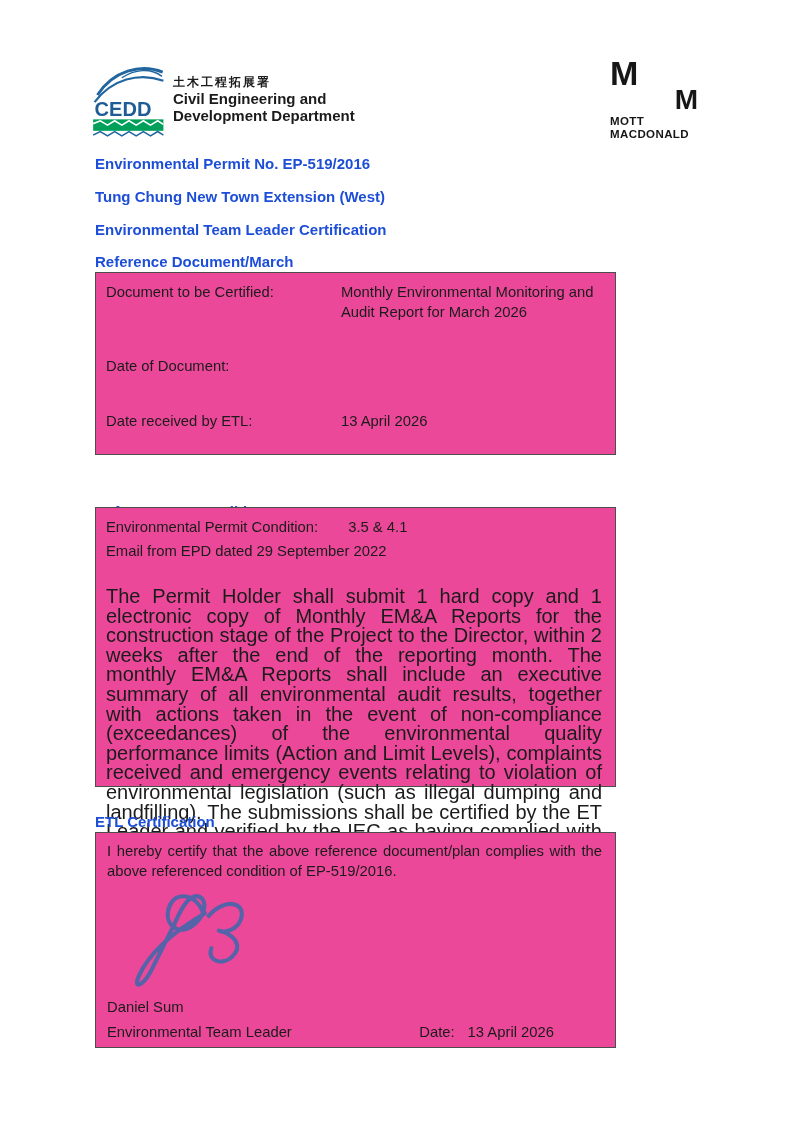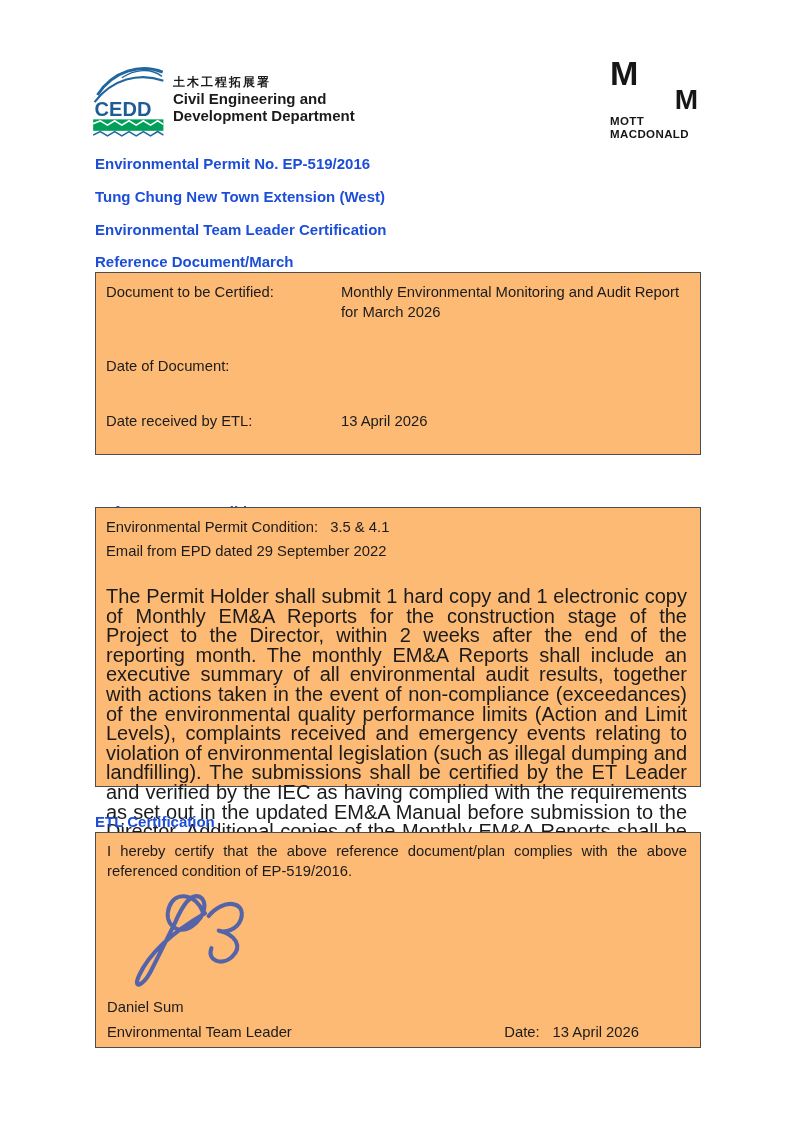--- a/index.html
+++ b/index.html
@@ -28,32 +28,32 @@
   
   .h { left: 95px; width: 603px; font-size: 15px; font-weight: bold; color: #1d4ed8; }
   .h-permit { top: 155px; }
   .h-project { top: 188px; }
   .h-cert { top: 221px; }
   .h-refdoc { top: 253px; }
   .h-refep { top: 503px; }
   .h-etl { top: 813px; }
 
   
-  .box { left: 95px; width: 606px; border: 1.5px solid #4d4d4d; background: #fdba74; font-size: 14.8px; }
+  .box { left: 95px; width: 521px; border: 1.5px solid #4d4d4d; background: #ec4899; font-size: 14.8px; }
   .box1 { top: 272px; height: 183px; padding: 9px 12px 0 10px; }
   .box2 { top: 507px; height: 280px; padding: 7px 13px 0 10px; }
   .box3 { top: 832px; height: 216px; padding: 8px 13px 0 11px; }
 
   .doc-row { display: flex; margin-bottom: 34px; line-height: 20px; }
   .doc-row .lbl { width: 235px; flex: 0 0 auto; }
   .doc-row .val { flex: 1; }
   .doc-row.r2 { margin-bottom: 35px; }
 
   .ep-line1 { line-height: 24px; }
-  .ep-line1 .cond-val { margin-left: 12px; }
+  .ep-line1 .cond-val { margin-left: 30px; }
   .ep-line2 { line-height: 24px; }
   .ep-para { margin-top: 24px; text-align: justify; font-size: 20px; line-height: 19.6px; }
 
   .etl-statement { text-align: justify; line-height: 20px; }
   .sig-wrap { height: 112px; margin-top: 2px; padding-left: 8px; }
   .sig-svg { height: 110px; width: 180px; }
   .sig-name { line-height: 20px; margin-top: 2px; }
   .sig-bottom { display: flex; align-items: baseline; line-height: 20px; margin-top: 5px; padding-right: 48px; }
   .sig-title { flex: 1; }
   .sig-datevalue { margin-left: 13px; }

